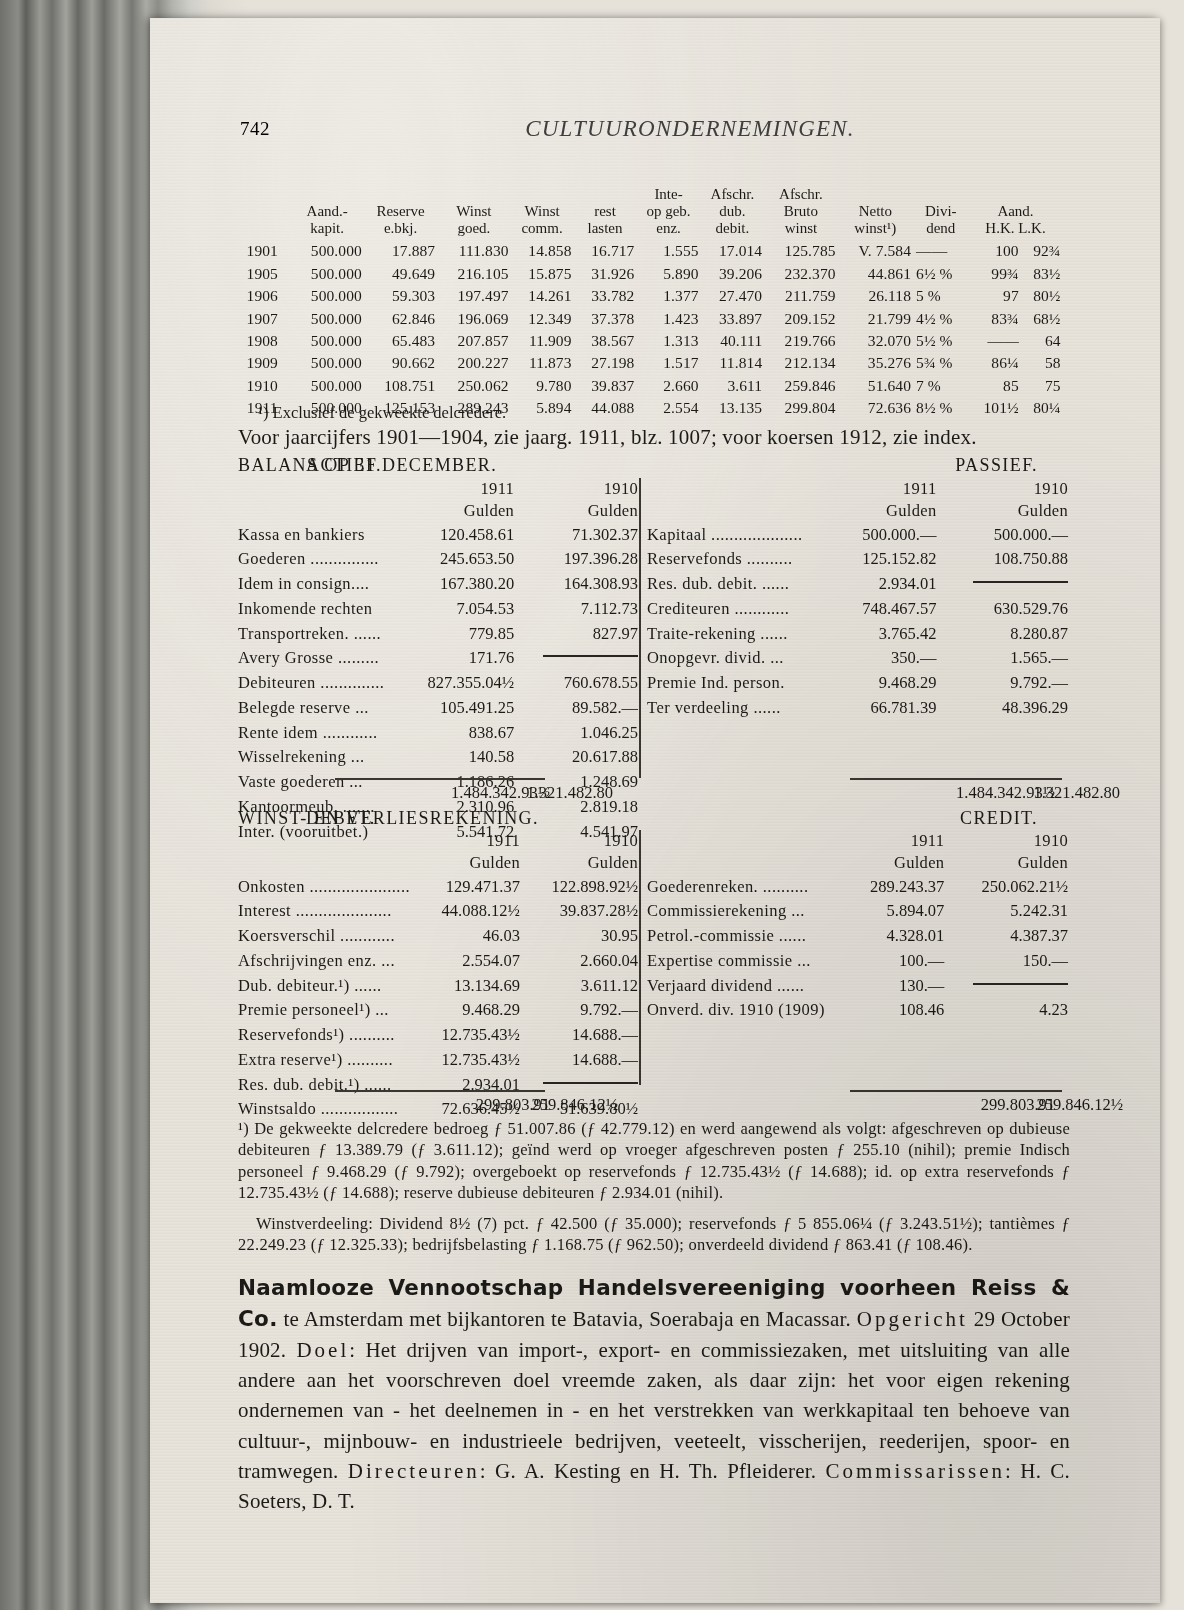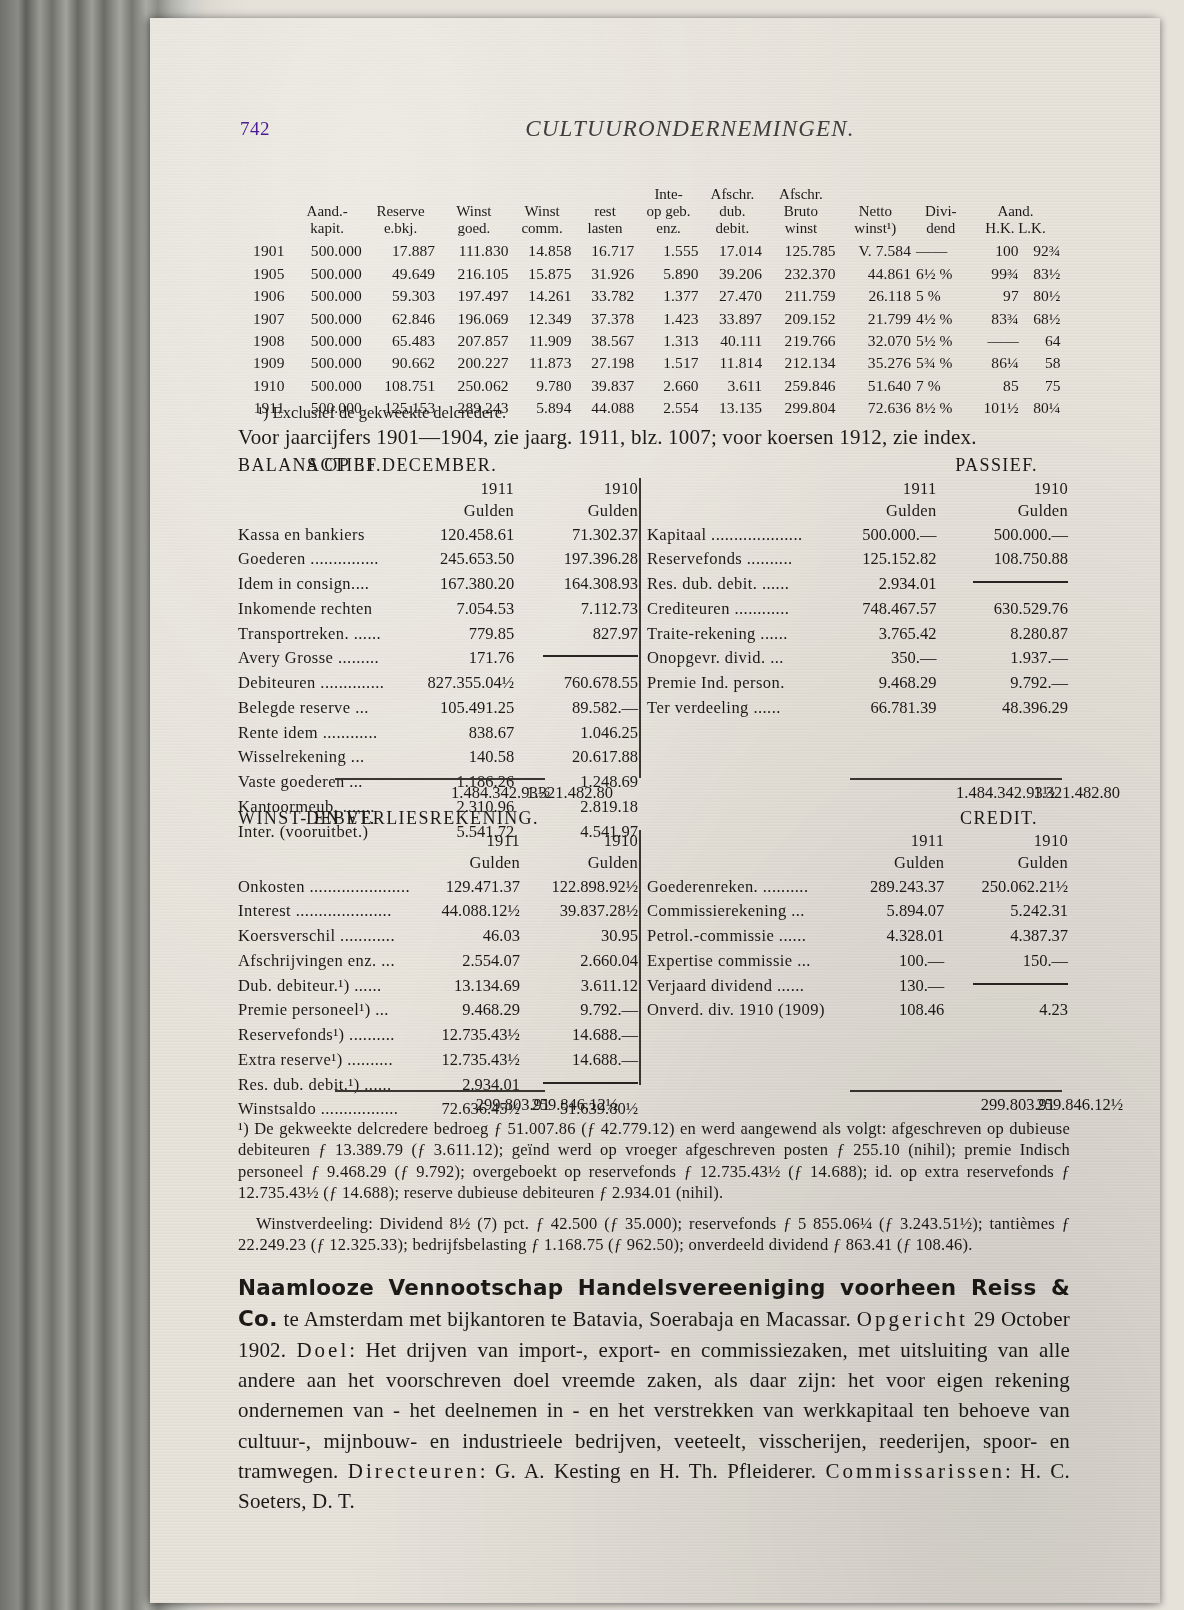--- a/index.html
+++ b/index.html
@@ -35,39 +35,39 @@
   }
   #content{
     position:absolute;
     left:150px; top:18px; width:1010px; height:1585px;
     color:#1d1c19;
     filter:contrast(1.02);
   }
 
   
   .pagehead{ position:absolute; left:90px; top:100px; width:830px; }
-  .folio{ position:absolute; left:0; top:0; font-size:19px; letter-spacing:.5px; color:#4c1d95;text-align:center;}
+  .folio{ position:absolute; left:0; top:0; font-size:19px; letter-spacing:.5px; color:#000000;text-align:center;}
   .runhead{
     position:absolute; left:0; right:0; top:-2px;
     text-align:center; font-style:italic; font-size:23px;
     letter-spacing:1.2px; padding-left:70px; color:#404040;
   }
 
   
   .yeartable{
     position:absolute; left:88px; top:168px; width:830px;
     font-size:15.5px; line-height:1.0;
   }
   table.yt{ border-collapse:collapse; width:100%; }
   table.yt td, table.yt th{ padding:0 2px; font-weight:normal; white-space:nowrap; }
   table.yt .hdr td{ font-size:15px; text-align:center; vertical-align:bottom; line-height:1.12; padding-bottom:1px;}
   table.yt .hdr2 td{ font-size:15px; text-align:center; vertical-align:top; line-height:1.12; padding-bottom:3px;}
   table.yt .hdrtop td{ font-size:15px; text-align:center; line-height:1.1; }
   table.yt tbody td{ text-align:right; font-size:15.5px; line-height:1.45; letter-spacing:.1px;}
-  table.yt tbody td.yr{ text-align:right; padding-right:6px; }
+  table.yt tbody td.yr{ text-align:center; padding-right:6px; }
   table.yt tbody td.pct{ text-align:left; padding-left:3px;}
   table.yt tbody td.nw{ text-align:right; }
   .u{ }
 
   .fn1{ position:absolute; left:108px; top:385px; font-size:16.5px; }
   .fn2{ position:absolute; left:88px; top:407px; font-size:21px; letter-spacing:.2px;}
 
   
   .sect-titles{ position:absolute; left:88px; top:437px; width:830px; font-size:18px; letter-spacing:1.4px;}
   .sect-titles .l{ position:absolute; left:68px; top:0;}
@@ -421,21 +421,21 @@
             <td class="n2">630.529.76</td>
           </tr>
           <tr>
             <td class="lbl">Traite-rekening ......</td>
             <td class="n">3.765.42</td>
             <td class="n2">8.280.87</td>
           </tr>
           <tr>
             <td class="lbl">Onopgevr. divid. ...</td>
             <td class="n">350.—</td>
-            <td class="n2">1.937.—</td>
+            <td class="n2">1.565.—</td>
           </tr>
           <tr>
             <td class="lbl">Premie Ind. person.</td>
             <td class="n">9.468.29</td>
             <td class="n2">9.792.—</td>
           </tr>
           <tr>
             <td class="lbl">Ter verdeeling ......</td>
             <td class="n">66.781.39</td>
             <td class="n2">48.396.29</td>

